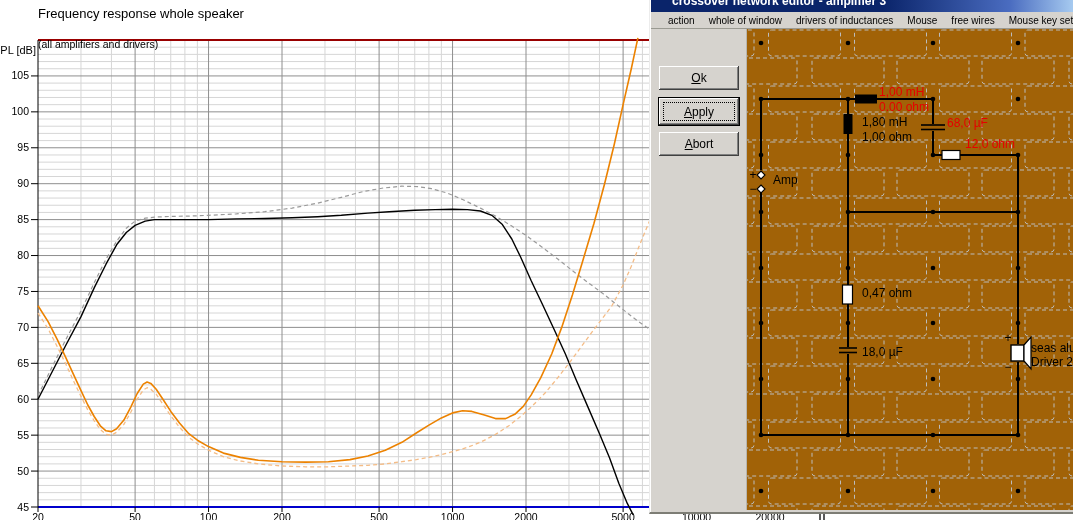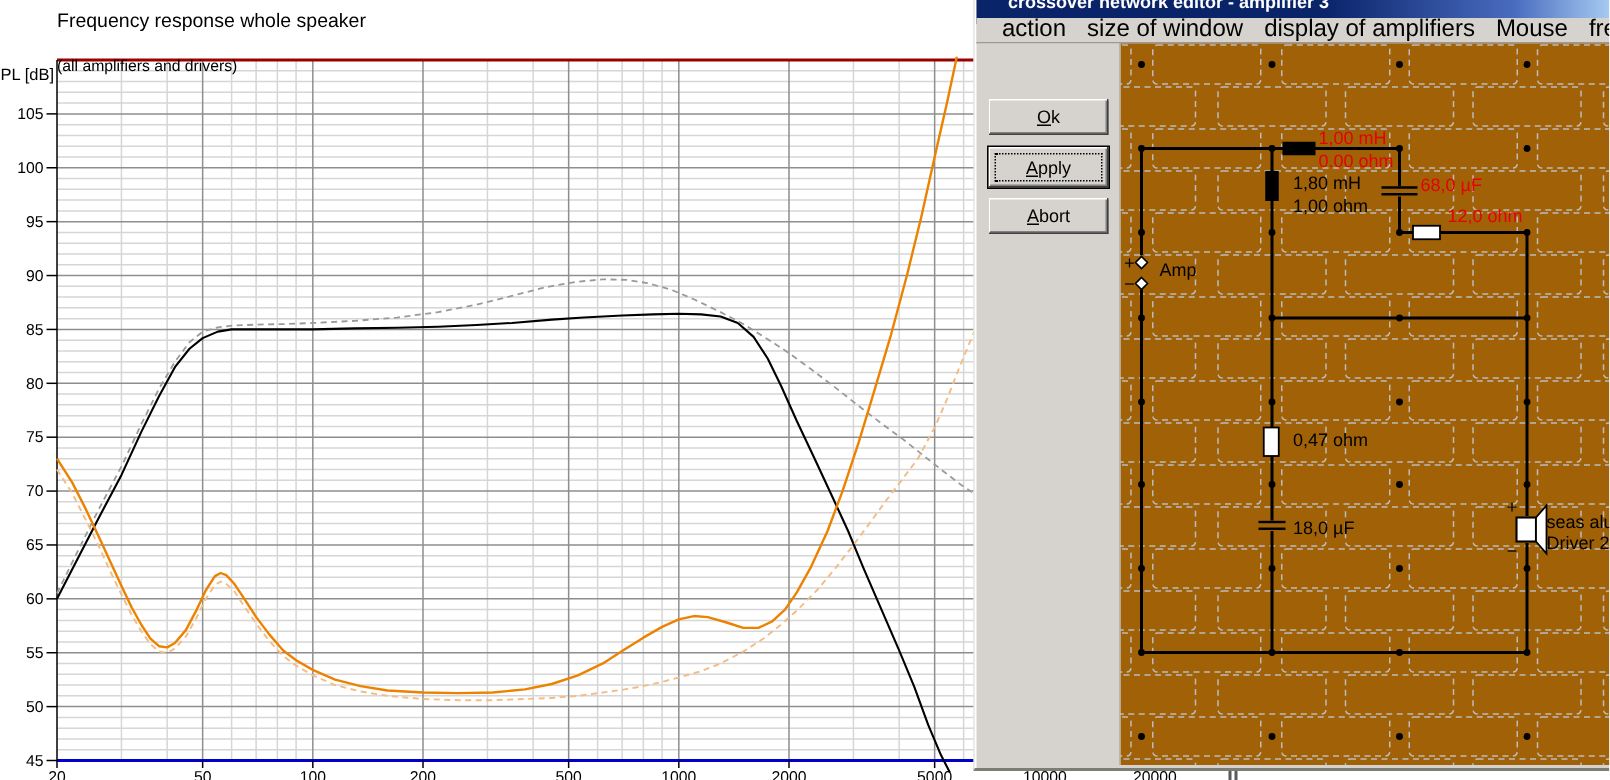--- a/index.html
+++ b/index.html
@@ -23,21 +23,21 @@
                  box-shadow:inset 1px 0 0 #fff;box-sizing:border-box;
                  border-bottom:2px solid #7d7d75;}
   .titlebar{position:absolute;left:1px;right:0;top:0;height:16px;overflow:hidden;
             background:linear-gradient(90deg,#0a246a 0%,#0a246a 55%,#4a6cc0 85%,#a6caf0 100%);cursor:default;}
   .titlebar-inner{height:22px;margin-top:-10px;display:flex;align-items:center;gap:5px;padding-left:3px;}
   .app-icon{width:13px;height:13px;border-radius:2px;flex:0 0 auto;
             background:radial-gradient(circle at 35% 35%,#f0docc 0%,#e06038 30%,#8b1a10 90%);}
   .title-text{font-size:12px;font-weight:bold;color:#fff;white-space:nowrap;}
   .menubar{position:absolute;left:1px;right:0;top:12px;height:16px;background:#d6d3ce;
            border-bottom:1px solid #9a9a92;display:flex;align-items:center;padding-left:10px;}
-  .menu-item{font-size:16px;color:#000;padding:0 7px;white-space:nowrap;cursor:default;}
+  .menu-item{font-size:10px;color:#000;padding:0 7px;white-space:nowrap;cursor:default;}
   .canvas{position:absolute;left:96px;top:29px;right:0;bottom:2px;background:#a16207;overflow:hidden;}
   #circuit-svg{position:absolute;left:-96px;top:-29px;}
   .panel{position:absolute;left:2px;top:29px;width:94px;bottom:2px;background:#d6d3ce;
          border-right:1px solid #b8b5ae;}
   .btn{position:absolute;left:7px;width:80px;height:24px;background:#d6d3ce;border:none;
        font-family:"Liberation Sans",sans-serif;font-size:12px;color:#000;
        box-shadow:inset -1px -1px 0 #404040,inset 1px 1px 0 #ffffff,
                   inset -2px -2px 0 #808080,inset 2px 2px 0 #d6d3ce;cursor:pointer;}
   .btn u{text-decoration:underline;}
   #btn-ok{top:37px;}
@@ -218,22 +218,22 @@
 
   <div class="editor-window">
     <div class="titlebar">
       <div class="titlebar-inner">
         <span class="app-icon"></span>
         <span class="title-text">crossover network editor - amplifier 3</span>
       </div>
     </div>
     <div class="menubar" id="menubar">
         <span class="menu-item">action</span>
-        <span class="menu-item">size of window</span>
-        <span class="menu-item">display of amplifiers</span>
+        <span class="menu-item">whole of window</span>
+        <span class="menu-item">drivers of inductances</span>
         <span class="menu-item">Mouse</span>
         <span class="menu-item">free wires</span>
         <span class="menu-item">Mouse key settings</span>
       </div>
     <div class="canvas">
       <svg id="circuit-svg" width="424" height="514">
           <g stroke="#bcbcbc" stroke-width="1" stroke-dasharray="4 3" fill="none">
             <rect x="-12" y="2" width="72" height="26" rx="3"></rect>
             <rect x="75" y="2" width="72" height="26" rx="3"></rect>
             <rect x="162" y="2" width="72" height="26" rx="3"></rect>

